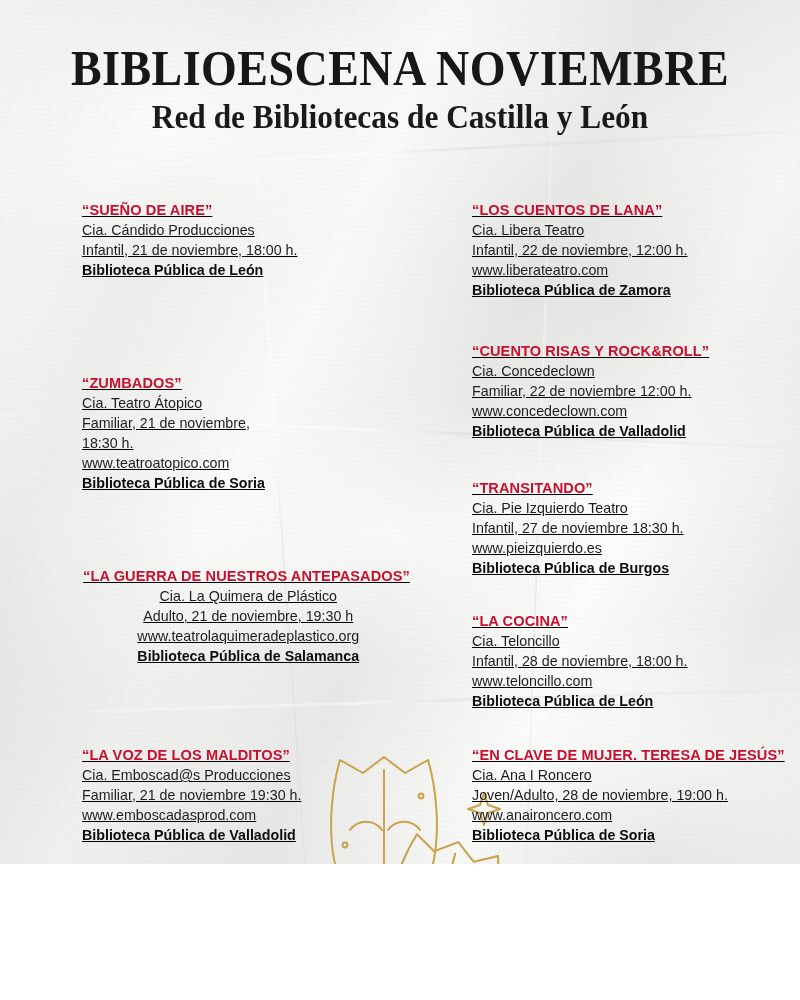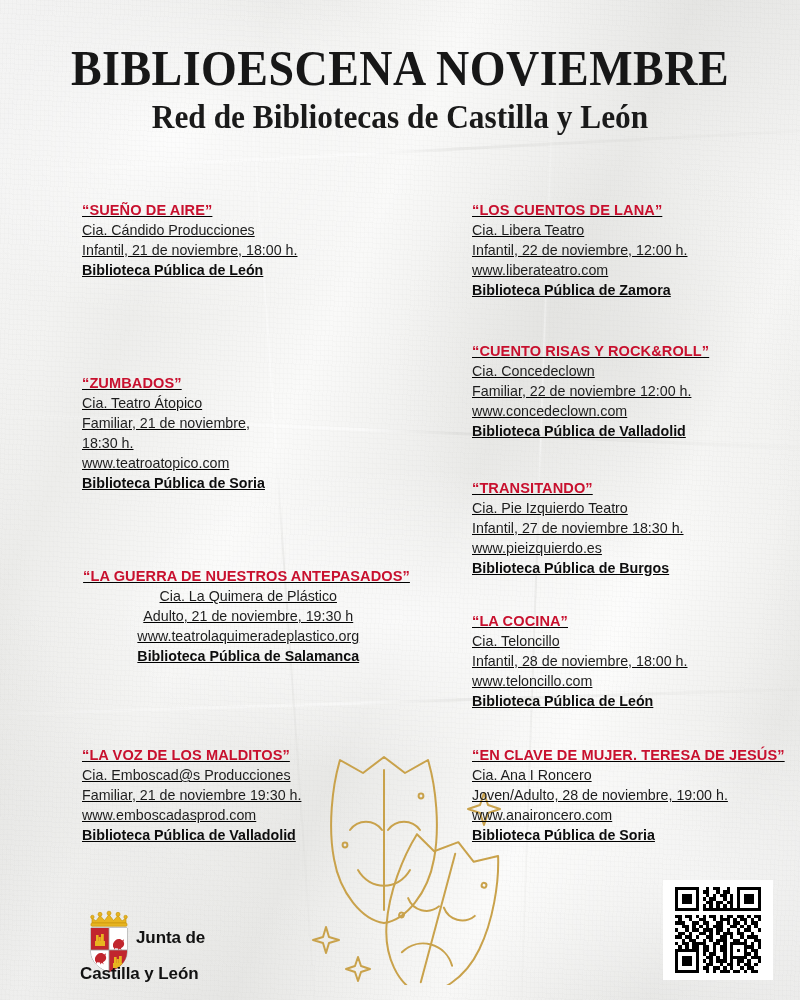--- a/index.html
+++ b/index.html
@@ -5,21 +5,21 @@
   * { margin:0; padding:0; box-sizing:border-box; }
 
   html, body {
     width:800px; height:1000px;
     background:#ffffff;
     font-family:"Liberation Sans", sans-serif;
   }
 
   #poster {
     position:relative;
-    width:800px; height:1000px;
+    width:800px; height:864px;
     overflow:hidden;
     background:#f2f2f0;
   }
 
   
   .paper-base {
     position:absolute; inset:0;
     background:
       linear-gradient(115deg, rgba(255,255,255,.95) 0%, rgba(236,236,234,.9) 22%, rgba(250,250,249,.95) 38%,
                               rgba(232,232,230,.85) 55%, rgba(252,252,251,.95) 72%, rgba(234,234,232,.9) 88%,

